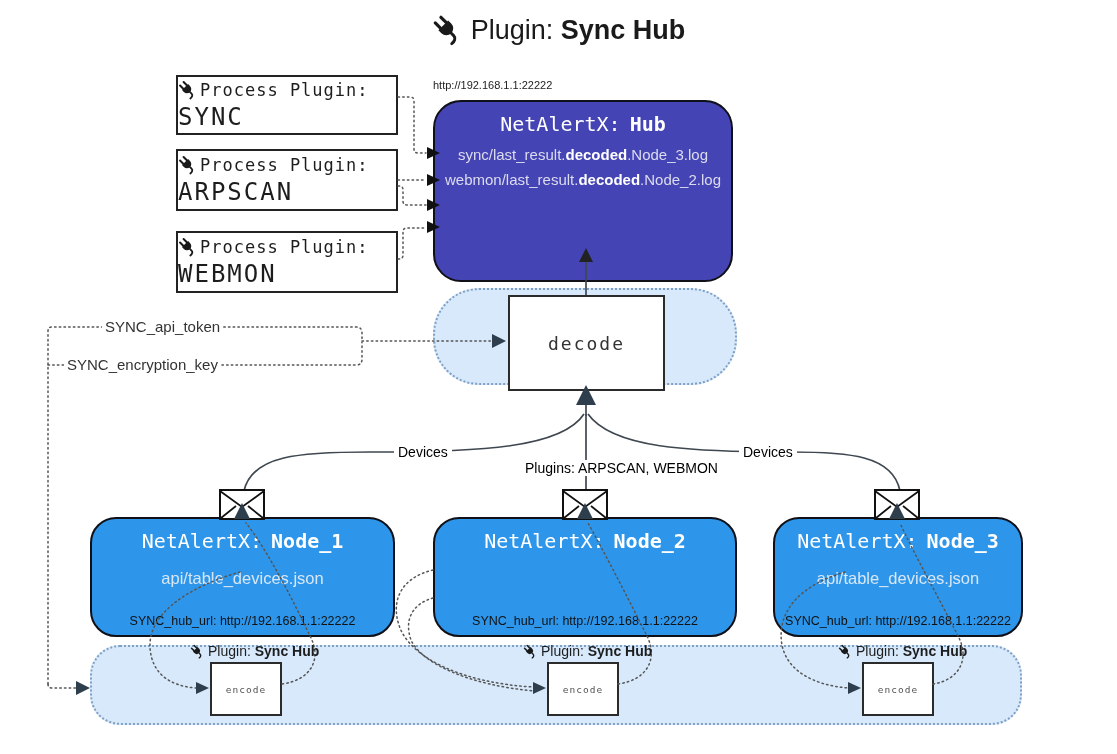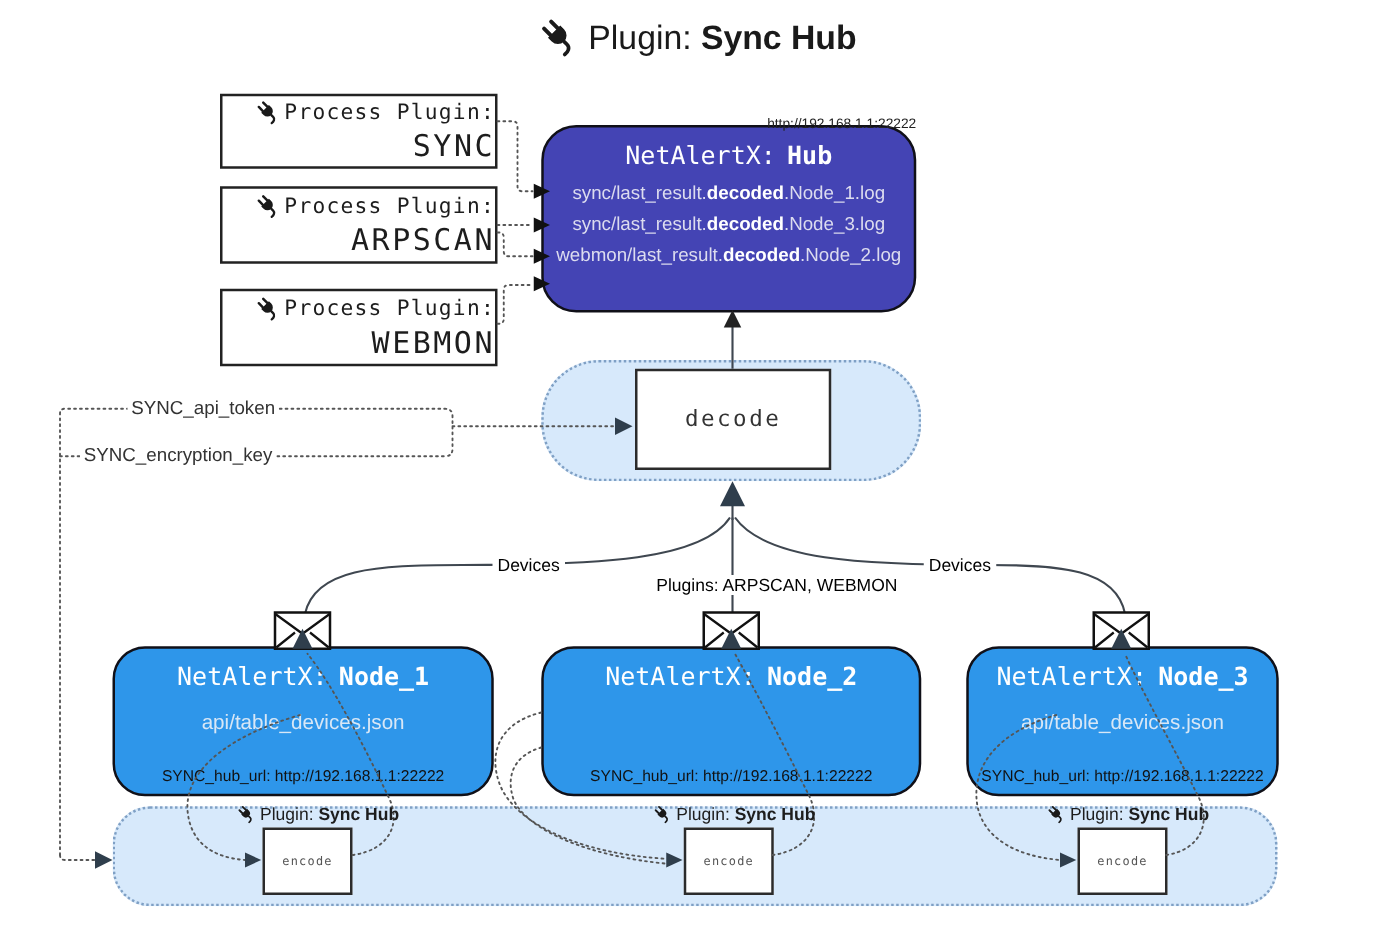--- a/index.html
+++ b/index.html
@@ -12,40 +12,40 @@
   
   #title-bar{left:0;top:14px;width:1117px;display:flex;justify-content:center;align-items:center;gap:7px;}
   #title-bar .t{font-size:27px;color:#1a1a1a;}
   #title-bar .t b{font-weight:700;}
   .plug{display:inline-block;line-height:0;}
   .plug-lg{width:32px;height:32px;}
   .plug-md{width:20px;height:20px;}
   .plug-sm{width:15px;height:15px;}
   
   .pbox{left:176px;width:222px;background:#fff;border:2px solid #222;box-sizing:border-box;
-        display:flex;flex-direction:column;align-items:flex-end;justify-content:center;
+        display:flex;flex-direction:column;align-items:flex-start;justify-content:center;
         font-family:"DejaVu Sans Mono","Liberation Mono",monospace;color:#1d1d1d;}
   .pbox .r1{display:flex;align-items:center;gap:2px;font-size:17px;letter-spacing:1px;}
   .pbox .r2{font-size:24px;letter-spacing:2px;margin-top:3px;}
   
-  #hub{left:433px;top:100px;width:300px;height:150px;background:#4444B4;border:2px solid #101018;
+  #hub{left:433px;top:100px;width:300px;height:182px;background:#4444B4;border:2px solid #101018;
        border-radius:28px;box-sizing:border-box;padding-top:8px;text-align:center;}
   #hub .htitle{font-family:"DejaVu Sans Mono","Liberation Mono",monospace;font-size:20px;color:#fff;line-height:28px;}
   #hub .htitle b{font-weight:700;margin-left:.45em;}
   #hub .hlogs{margin-top:4px;}
   #hub .hlog{font-size:15px;line-height:25px;color:#DCDCEF;white-space:nowrap;}
   #hub .hlog b{color:#fff;font-weight:700;}
-  #hub-url{left:433px;top:93px;width:300px;text-align:right;font-size:11px;color:#222;}
+  #hub-url{left:433px;top:79px;width:300px;text-align:left;font-size:11px;color:#222;}
   
   .panel{background:#D7E9FB;border:2px dotted #7FA0C5;box-sizing:border-box;}
   #decode-panel{left:433px;top:288px;width:304px;height:97px;border-radius:46px;}
   #bottom-panel{left:90px;top:645px;width:932px;height:80px;border-radius:30px;}
   .iobox{background:#fff;border:2px solid #2b2b2b;box-sizing:border-box;display:flex;
          align-items:center;justify-content:center;font-family:"DejaVu Sans Mono","Liberation Mono",monospace;}
-  #decode-box{left:508px;top:295px;width:157px;height:81px;font-size:18px;letter-spacing:2px;color:#333;}
+  #decode-box{left:508px;top:295px;width:157px;height:96px;font-size:18px;letter-spacing:2px;color:#333;}
   .encode-box{top:662px;width:72px;height:54px;font-size:9.5px;letter-spacing:1px;color:#555;}
   
   .node{top:517px;height:120px;background:#2E96EA;border:2px solid #101018;border-radius:26px;
         box-sizing:border-box;text-align:center;padding-top:8px;}
   .node .ntitle{font-family:"DejaVu Sans Mono","Liberation Mono",monospace;font-size:20px;color:#fff;line-height:28px;white-space:nowrap;}
   .node .ntitle b{font-weight:700;margin-left:.45em;}
   .node .nline1{margin-top:14px;font-size:16.5px;color:#D8E7F6;}
   .node .nline2{font-size:15.5px;line-height:28px;color:#D8E7F6;margin-top:6px;white-space:nowrap;}
   .node .nurl{position:absolute;left:0;right:0;bottom:7px;font-size:12.5px;color:#111;}
   
@@ -107,21 +107,20 @@
           </svg></span>
         <span>Process Plugin:</span>
       </div>
     <div class="r2">WEBMON</div>
   </div>
 
   <div class="abs z3" id="hub-url">http://192.168.1.1:22222</div>
   <div class="abs z1" id="hub">
     <div class="htitle"><span>NetAlertX:</span><b>Hub</b></div>
     <div class="hlogs">
-      <div class="hlog"><span>sync/last_result.</span><b>decoded</b><span>.Node_1.log</span></div>
       <div class="hlog"><span>sync/last_result.</span><b>decoded</b><span>.Node_3.log</span></div>
       <div class="hlog"><span>webmon/last_result.</span><b>decoded</b><span>.Node_2.log</span></div>
     </div>
   </div>
 
   <div class="abs z1 panel" id="decode-panel"></div>
   <div class="abs z1 iobox" id="decode-box">decode</div>
 
   <div class="abs z3 setLabel" style="left:102px;top:318px;">SYNC_api_token</div>
   <div class="abs z3 setLabel" style="left:64px;top:356px;">SYNC_encryption_key</div>

